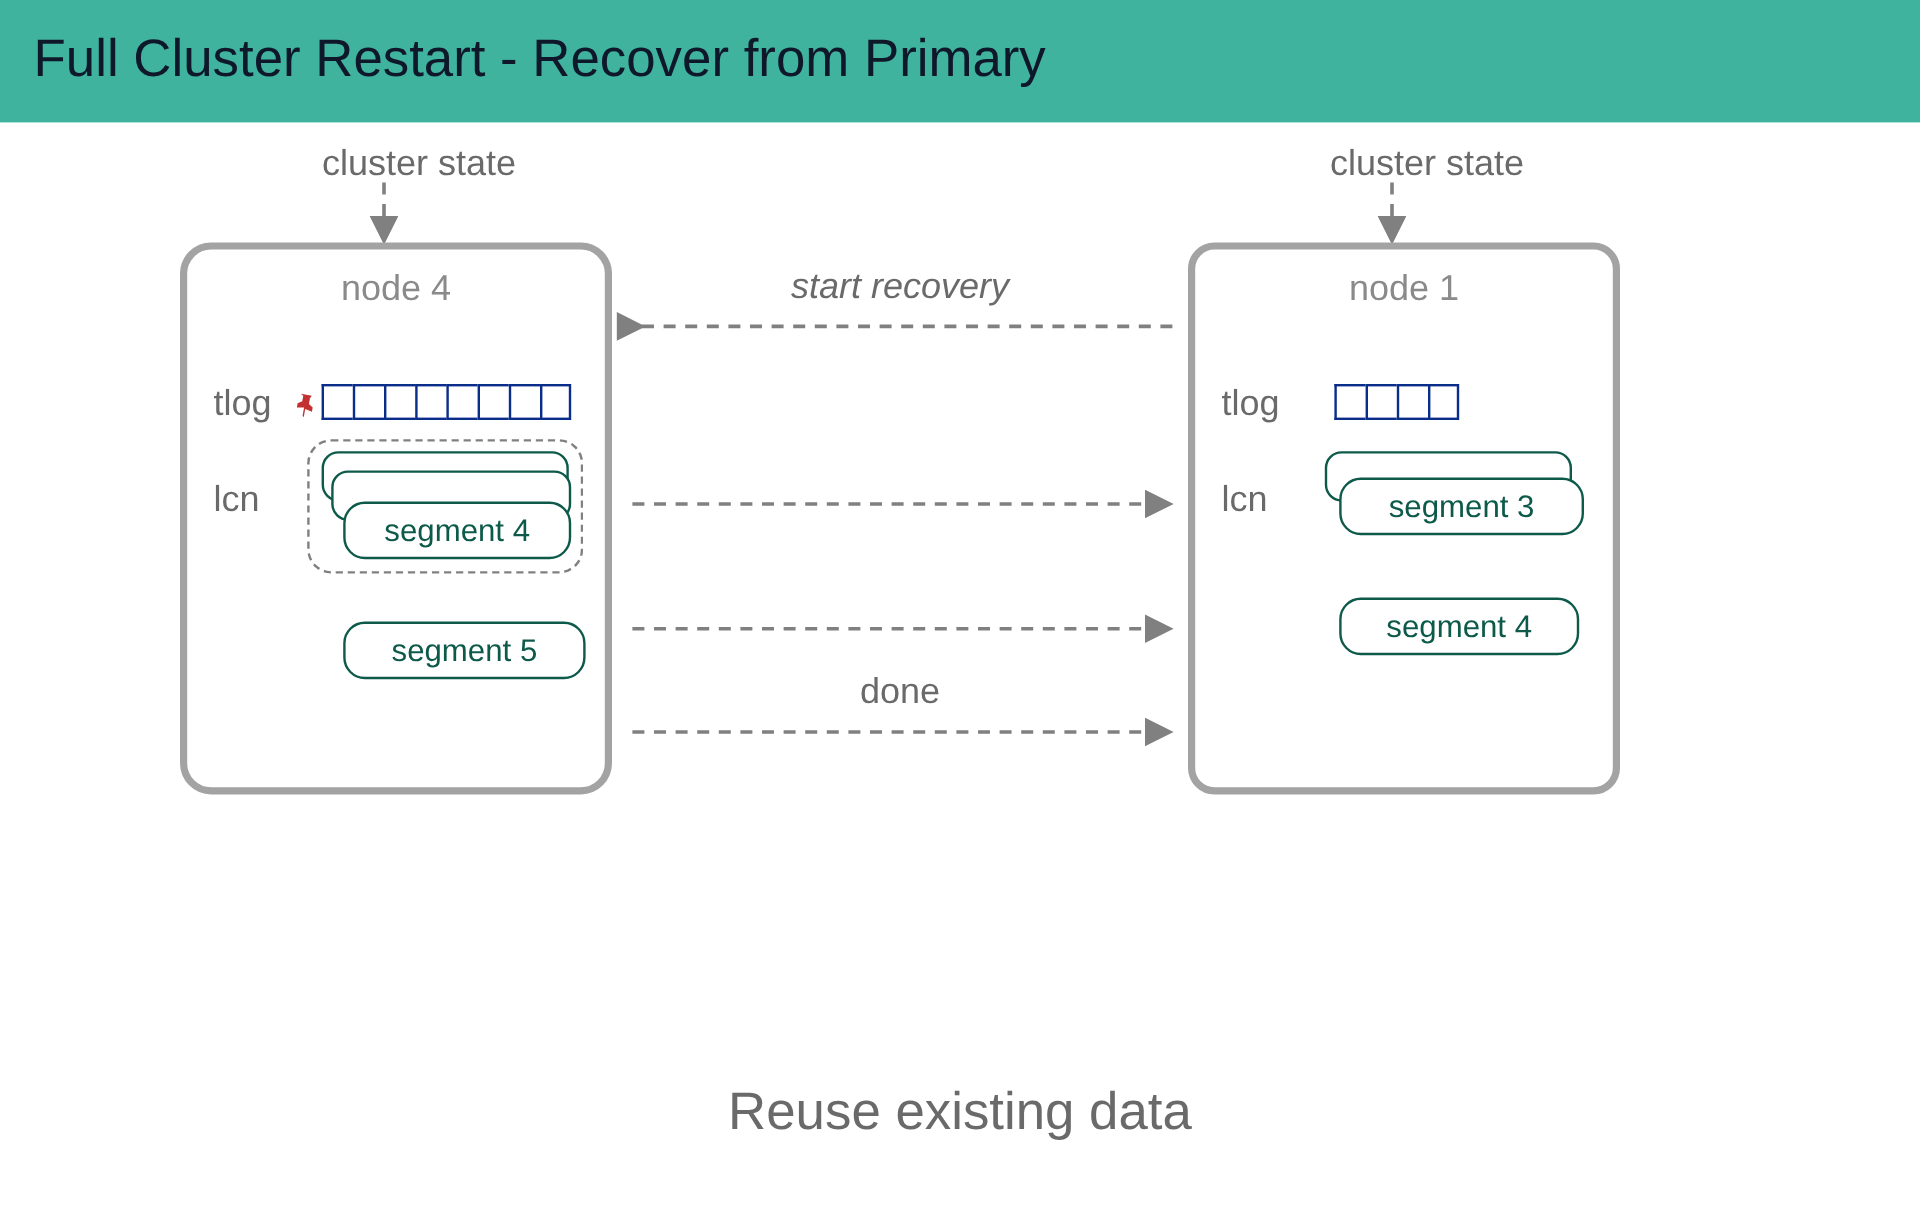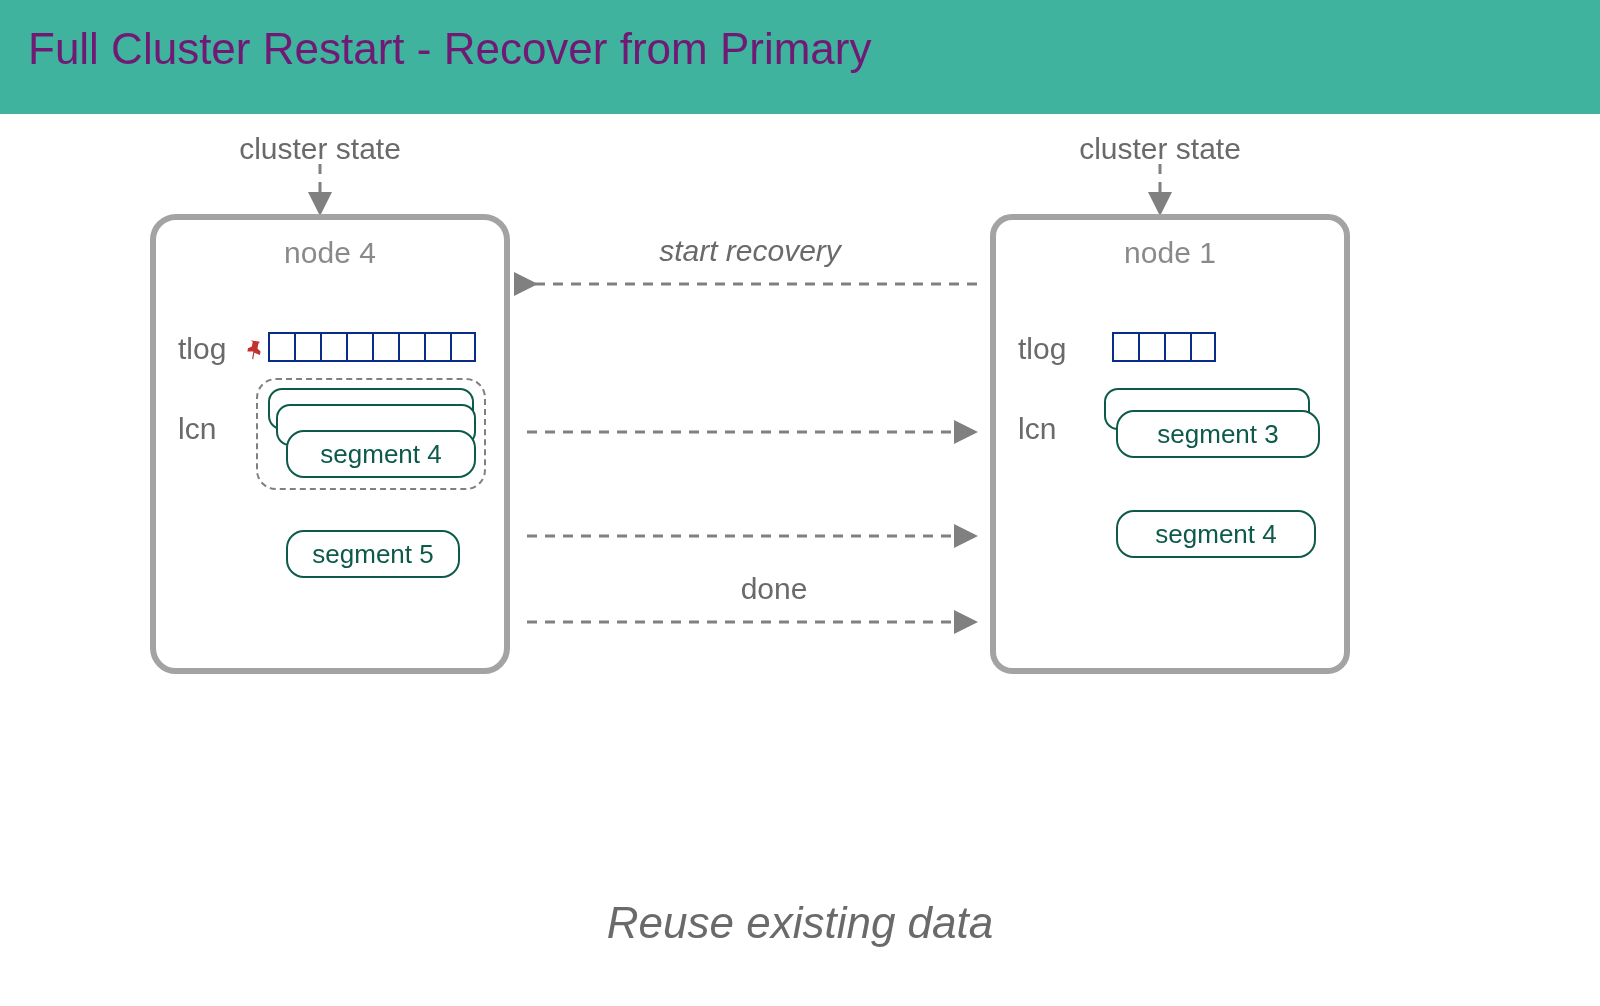--- a/index.html
+++ b/index.html
@@ -7,35 +7,35 @@
     font-family: -apple-system, "Helvetica Neue", Helvetica, Arial, sans-serif;
     background: #ffffff;
     width: 1600px;
     height: 1006px;
     overflow: hidden;
     color: #6a6a6a;
     font-weight: 300;
   }
   .title-bar {
     background: #3fb39d;
-    color: #701a75;
+    color: #0f172a;
     font-size: 44px;
     font-weight: 300;
-    padding: 24px 28px 40px 28px;
+    padding: 24px 28px 28px 28px;
   }
   .stage {
     position: relative;
     width: 100%;
     height: 780px;
   }
   .cluster-label {
     position: absolute;
     font-size: 30px;
     color: #6a6a6a;
-    text-align: center;
+    text-align: right;
   }
   .node {
     position: absolute;
     border: 6px solid #a3a3a3;
     border-radius: 26px;
     width: 360px;
     height: 460px;
   }
   .node-title {
     position: absolute;
@@ -92,22 +92,21 @@
     position: absolute;
     font-size: 30px;
     color: #6a6a6a;
     text-align: center;
   }
   .footer-text {
     text-align: center;
     font-size: 44px;
     color: #6a6a6a;
     font-weight: 300;
-    margin-top: 4px;
-    font-style: italic;
+    margin-top: 20px;
   }
   svg.arrow { position: absolute; overflow: visible; }
   .dash { stroke-dasharray: 10 8; }
   .gray-stroke { stroke: #808080; }
 </style>
 </head>
 <body>
 
 <div class="title-bar">Full Cluster Restart - Recover from Primary</div>
 
@@ -150,21 +149,21 @@
         <div class="cell"></div>
     </div>
 
     <div class="row-label" style="top:192px;">lcn</div>
 
     <div class="dashed-group" style="left:100px; top:158px; width:230px; height:112px;"></div>
     <div class="segment back" style="left:112px; top:168px; width:206px; height:42px;"></div>
     <div class="segment back" style="left:120px; top:184px; width:200px; height:42px;"></div>
     <div class="segment" style="left:130px; top:210px; width:190px;">segment 4</div>
 
-    <div class="segment" style="left:130px; top:310px; width:174px;">segment 5</div>
+    <div class="segment" style="left:130px; top:310px; width:202px;">segment 5</div>
   </div>
 
   <div class="node" style="left:990px; top:100px;border-radius:22px;">
     <div class="node-title">node 1</div>
 
     <div class="row-label" style="top:112px;">tlog</div>
     <div class="tlog-cells" style="left:116px; top:112px;">
       <div class="cell"></div>
         <div class="cell"></div>
         <div class="cell"></div>
@@ -190,20 +189,20 @@
   </svg>
 
   <svg class="arrow" style="left:522px; top:310px;" width="460" height="16">
     <line x1="5" y1="8" x2="450" y2="8" class="gray-stroke dash" stroke-width="3" marker-end="url(#ah)"></line>
   </svg>
 
   <svg class="arrow" style="left:522px; top:414px;" width="460" height="16">
     <line x1="5" y1="8" x2="450" y2="8" class="gray-stroke dash" stroke-width="3" marker-end="url(#ah)"></line>
   </svg>
 
-  <div class="msg-label" style="left:584px; top:458px; width:380px;">done</div>
+  <div class="msg-label" style="left:560px; top:458px; width:380px;">done</div>
   <svg class="arrow" style="left:522px; top:500px;" width="460" height="16">
     <line x1="5" y1="8" x2="450" y2="8" class="gray-stroke dash" stroke-width="3" marker-end="url(#ah)"></line>
   </svg>
 
 </div>
 
 <div class="footer-text">Reuse existing data</div>
 
 </body></html>

